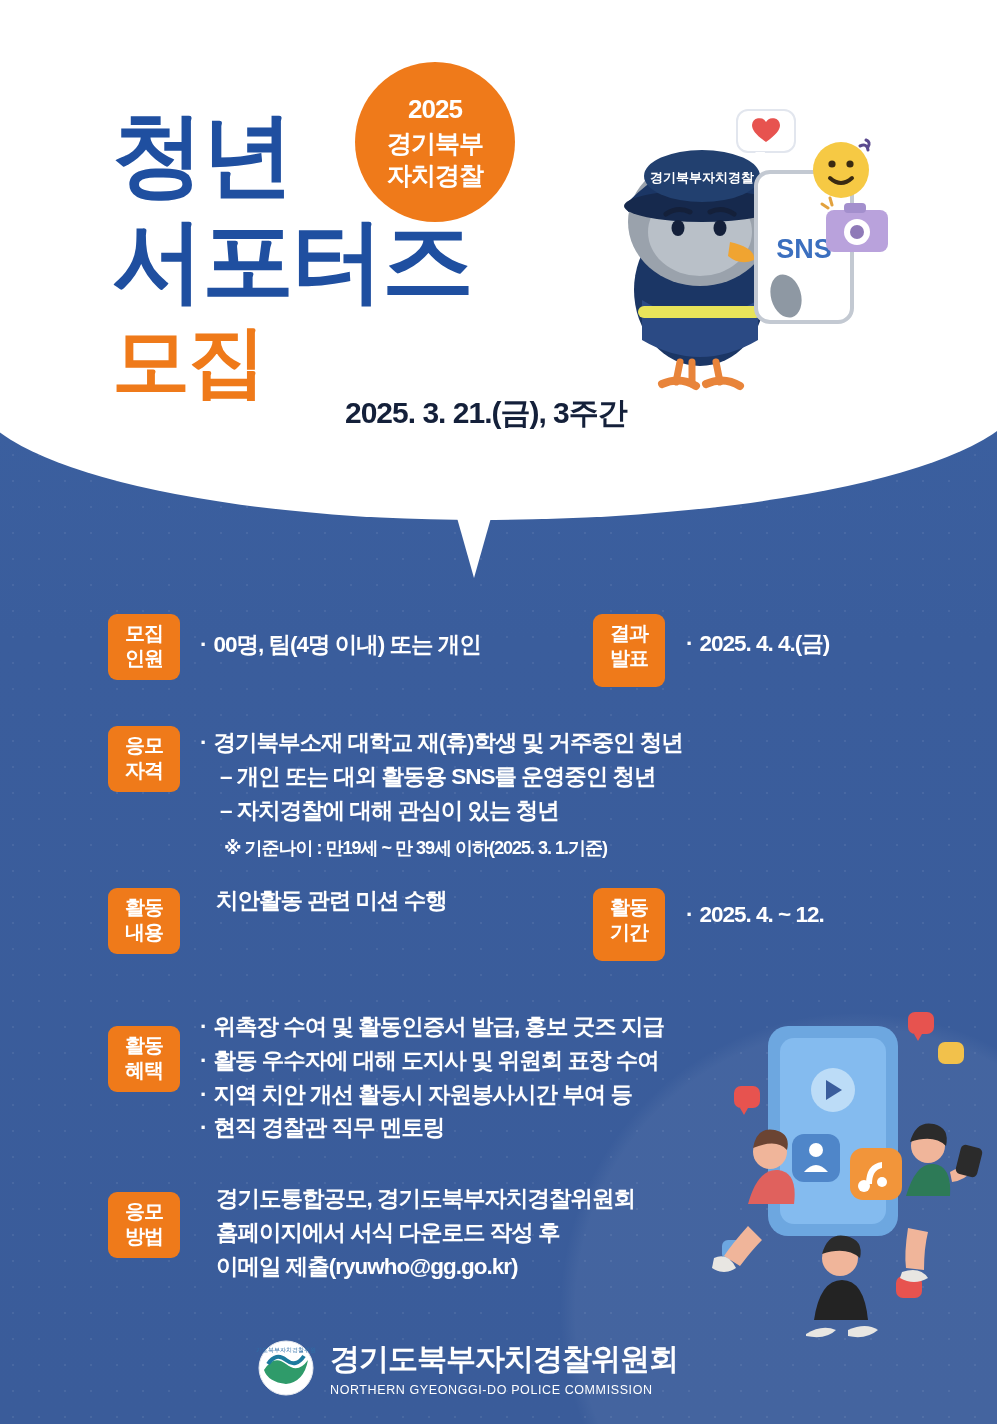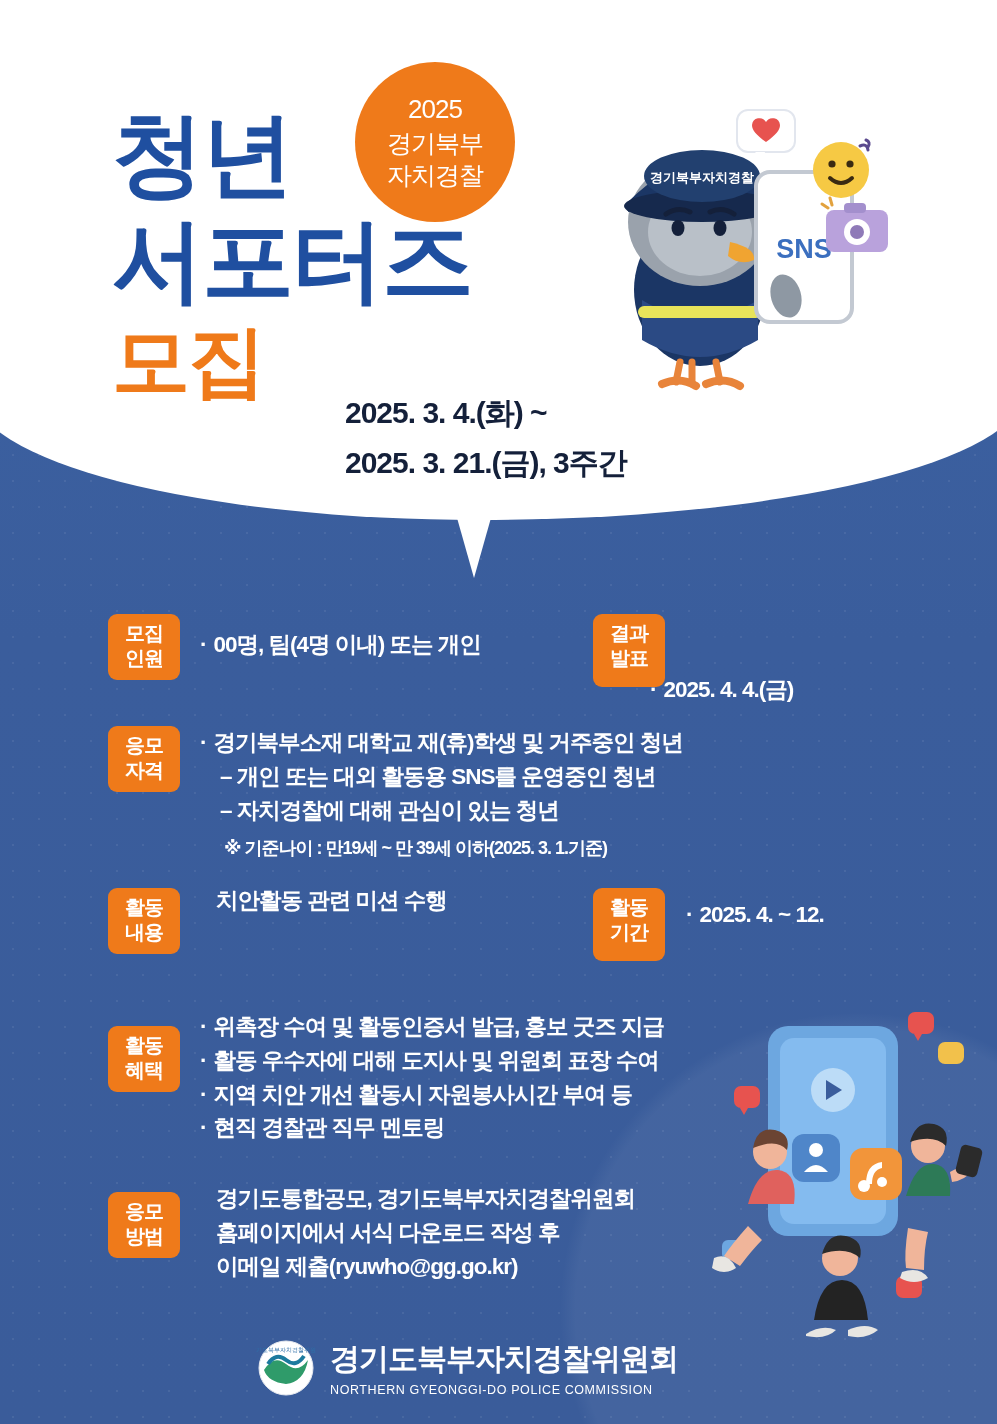--- a/index.html
+++ b/index.html
@@ -59,21 +59,21 @@
   .t3 {
     font-size:78px; color:#ef7a1a; margin-top:16px;
     display:inline-block;
   }
 
   .badge-circle {
     position:absolute; left:355px; top:62px;
     width:160px; height:160px; border-radius:50%;
     background:#ef7a1a; color:#fff;
     display:flex; flex-direction:column; align-items:center; justify-content:center;
-    font-weight:normal; font-size:25px; line-height:1.28; letter-spacing:-1px;
+    font-weight:bold; font-size:25px; line-height:1.28; letter-spacing:-1px;
     text-align:center;
   }
   .badge-circle .y { font-size:26px; }
 
   .dates {
     position:absolute; left:345px; top:388px;
     color:#14203a; font-weight:bold; font-size:30px; line-height:1.65;
     letter-spacing:-1px;
   }
 
@@ -165,21 +165,20 @@
     <div>자치경찰</div>
   </div>
 
   <div class="title-wrap">
     <div class="t-line t1">청년</div>
     <div class="t-line t2">서포터즈</div>
     <div class="t-line t3">모집</div>
   </div>
 
   <div class="dates">
-    <div>2025. 3.  4.(화) ~</div>
     <div>2025. 3. 21.(금), 3주간</div>
   </div>
 
   <svg class="mascot" viewBox="0 0 330 300">
 
     <ellipse cx="120" cy="180" rx="66" ry="76" fill="#1b3665"></ellipse>
     <path d="M62 190 q58 36 116 0 l0 40 q-58 34 -116 0 z" fill="#2b4a84"></path>
     <rect x="58" y="196" width="124" height="12" rx="6" fill="#e8e45a"></rect>
 
     <ellipse cx="120" cy="112" rx="72" ry="64" fill="#9aa2ac"></ellipse>
@@ -237,21 +236,21 @@
         <div>모집</div>
         <div>인원</div>
       </div>
       <div class="body-text" style="position:absolute; left:200px; top:28px;">
         <span class="li">00명, 팀(4명 이내) 또는 개인</span>
       </div>
       <div class="right-tag" style="left:593px; top:14px;">
         <div>결과</div>
         <div>발표</div>
       </div>
-      <div class="right-val" style="left:650px; top:28px;margin-top:46px;">2025. 4. 4.(금)</div>
+      <div class="right-val" style="left:686px; top:28px;">2025. 4. 4.(금)</div>
     </div>
 
     <div class="row" style="height:162px;">
       <div class="tag" style="top:32px;">
         <div>응모</div>
         <div>자격</div>
       </div>
       <div class="body-text" style="position:absolute; left:200px; top:32px;">
         <span class="li">경기북부소재 대학교 재(휴)학생 및 거주중인 청년</span>
         <span class="li nodot indent">– 개인 또는 대외 활동용 SNS를 운영중인 청년</span>

